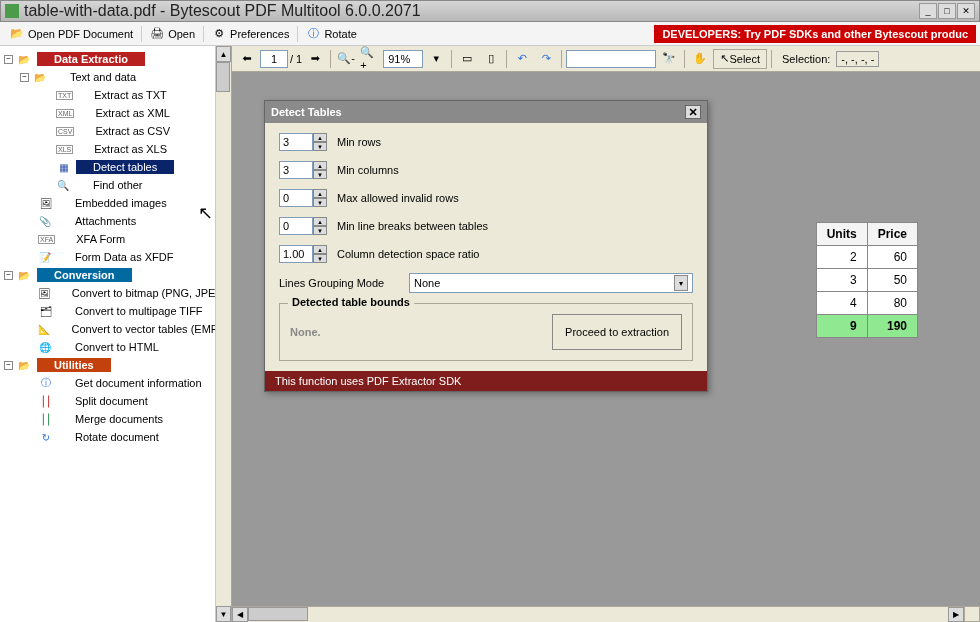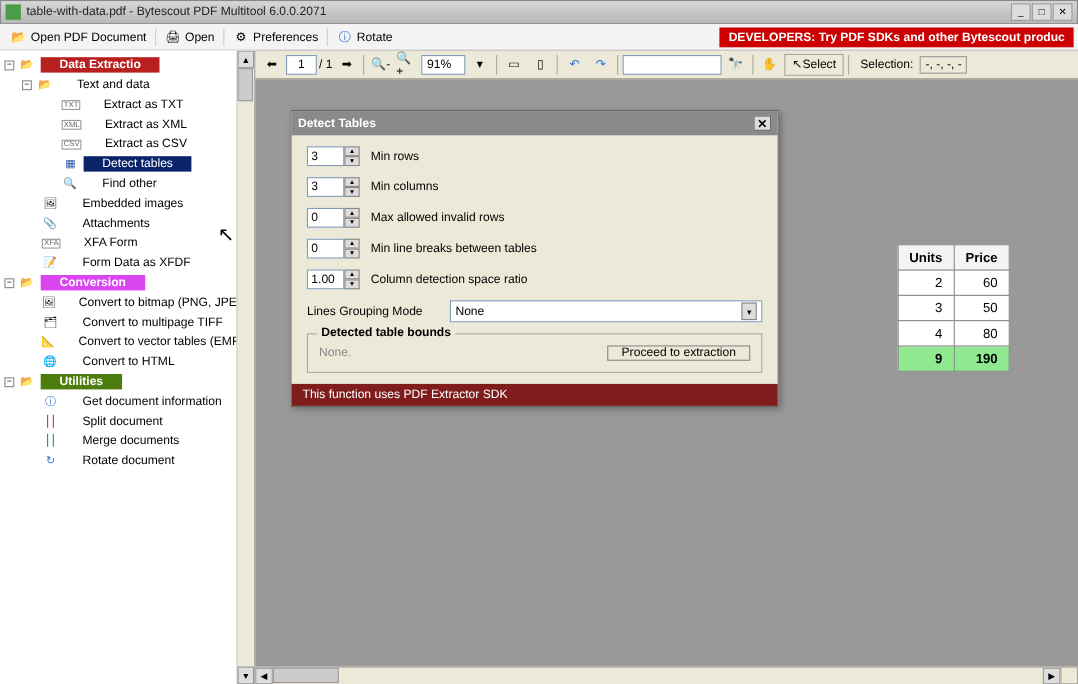--- a/index.html
+++ b/index.html
@@ -1,21 +1,21 @@
 <!DOCTYPE html>
 <html><head>
 <meta charset="utf-8">
 <style>
 * { box-sizing: border-box; margin: 0; padding: 0; font-family: Tahoma, Arial, sans-serif; font-size: 11px; }
 body { background: #fff; width: 980px; height: 622px; overflow: hidden; position: relative; }
 
 
 .titlebar { height: 22px; background: linear-gradient(#d6d6d6, #b8b8b8); display: flex; align-items: center; padding: 0 4px; border: 1px solid #888; }
 .titlebar .appicon { width: 14px; height: 14px; background: #4a9c4a; margin-right: 5px; }
-.titlebar .title-text { color: #222; font-size: 11px; flex: 1; }
+.titlebar .title-text { color: #222; font-size: 16px; flex: 1; }
 .titlebar .winbtns { display: flex; gap: 1px; }
 .titlebar .winbtn { width: 18px; height: 16px; background: #ddd; border: 1px solid #999; display: flex; align-items: center; justify-content: center; font-size: 9px; cursor: pointer; }
 
 
 .maintoolbar { height: 24px; background: #f4f4f4; border-bottom: 1px solid #ccc; display: flex; align-items: center; padding: 0 4px; }
 .tb-item { display: flex; align-items: center; padding: 2px 6px; gap: 4px; cursor: pointer; }
 .tb-icon { width: 14px; height: 14px; display: inline-flex; align-items: center; justify-content: center; }
 .tb-sep { width: 1px; height: 16px; background: #ccc; margin: 0 2px; }
 .dev-banner { margin-left: auto; background: #cc0000; color: #fff; font-weight: bold; padding: 3px 8px; font-size: 11px; white-space: nowrap; overflow: hidden; }
 
@@ -36,22 +36,22 @@
 .side-scroll { position: absolute; right: 0; top: 0; bottom: 0; width: 16px; background: #ece9d8; border-left: 1px solid #ccc; }
 .side-scroll .arrow { height: 16px; background: #ddd; border: 1px solid #999; display: flex; align-items: center; justify-content: center; font-size: 8px; }
 .side-scroll .thumb { position: absolute; top: 16px; width: 14px; height: 30px; background: #ccc; border: 1px solid #999; left: 0; }
 
 .tree-node { display: flex; align-items: center; padding: 2px 0 2px 4px; gap: 4px; cursor: pointer; white-space: nowrap; }
 .tree-toggle { width: 9px; height: 9px; border: 1px solid #888; display: flex; align-items: center; justify-content: center; font-size: 8px; line-height: 1; cursor: pointer; background: #fff; }
 .tree-icon { width: 16px; height: 14px; display: inline-flex; align-items: center; justify-content: center; font-size: 10px; }
 .folder-icon { color: #e8b040; }
 .tree-label { padding: 1px 17px; }
 .cat-red { background: #b82020; color: #fff; font-weight: bold; }
-.cat-green { background: #d946ef; color: #fff; font-weight: bold; }
-.cat-blue { background: #4d7c0f; color: #fff; font-weight: bold; }
+.cat-green { background: #0369a1; color: #fff; font-weight: bold; }
+.cat-blue { background: #c2410c; color: #fff; font-weight: bold; }
 .selected { background: #0a246a; color: #fff; }
 .indent1 { padding-left: 20px; }
 .indent2 { padding-left: 38px; }
 .indent3 { padding-left: 56px; }
 .badge { font-size: 7px; border: 1px solid #999; padding: 0 1px; color: #666; background: #fff; }
 
 .docarea { flex: 1; background: #999; position: relative; overflow: hidden; }
 .hscroll { position: absolute; left: 0; right: 16px; bottom: 0; height: 16px; background: #ece9d8; border-top: 1px solid #aca899; display: flex; }
 .hscroll .arrow { width: 16px; background: #ddd; border: 1px solid #999; display:flex; align-items:center; justify-content:center; font-size:8px;}
 .hscroll .track { flex: 1; position: relative; }
@@ -72,22 +72,22 @@
 .dlg-row { display: flex; align-items: center; margin-bottom: 10px; gap: 10px; }
 .spinner { display: flex; }
 .spinner input { width: 34px; height: 18px; border: 1px solid #7f9db9; padding: 0 3px; font-size: 11px; }
 .spinner .spins { display: flex; flex-direction: column; }
 .spinner .spins .sp { width: 14px; height: 9px; border: 1px solid #888; background: #ddd; font-size: 6px; display:flex; align-items:center; justify-content:center; cursor:pointer; line-height:1;}
 .dlg-label { font-size: 11px; }
 .dlg-select { flex: 1; height: 20px; border: 1px solid #7f9db9; background: #fff; display: flex; align-items: center; padding: 0 4px; justify-content: space-between; cursor: pointer; }
 .dlg-select .arrow { width: 14px; height: 16px; background: #ddd; border: 1px solid #888; display:flex; align-items:center; justify-content:center; font-size:8px;}
 .fieldset { border: 1px solid #aca899; padding: 10px 10px; margin-top: 4px; position: relative; }
 .fieldset .legend { position: absolute; top: -8px; left: 8px; background: #ece9d8; padding: 0 4px; font-weight: bold; font-size: 11px; }
-.fieldset .none { color: #888; font-weight: normal; }
-.btn-std { height: 14px; padding: 0 12px; border: 1px solid #888; background: #ece9d8; cursor: pointer; font-size: 11px; }
+.fieldset .none { color: #888; font-weight: bold; }
+.btn-std { height: 36px; padding: 0 12px; border: 1px solid #888; background: #ece9d8; cursor: pointer; font-size: 11px; }
 .btn-green { background: #2ab82a; border: 1px solid #0a5a0a; color: #000; font-weight: normal; box-shadow: inset 0 0 0 1px #7fe87f; }
 .dlg-foot { display: flex; justify-content: flex-end; gap: 8px; padding: 10px 14px 6px; }
 .dlg-status { background: #7f1d1d; color: #fff; padding: 4px 10px; font-size: 11px; }
 
 .cursor-ptr { position: absolute; left: 198px; top: 202px; font-size: 18px; color: #000; pointer-events: none; }
 </style>
 </head>
 <body>
 
 <div class="titlebar">
@@ -143,20 +143,24 @@
       </div>
       <div class="tree-node indent3">
         <span class="badge">XML</span>
         <span class="tree-label">Extract as XML</span>
       </div>
       <div class="tree-node indent3">
         <span class="badge">CSV</span>
         <span class="tree-label">Extract as CSV</span>
       </div>
       <div class="tree-node indent3">
+        <span class="badge">XLS</span>
+        <span class="tree-label">Extract as XLS</span>
+      </div>
+      <div class="tree-node indent3">
         <span class="tree-icon" style="color:#2a50a8">▦</span>
         <span class="tree-label selected">Detect tables</span>
       </div>
       <div class="tree-node indent3">
         <span class="tree-icon">🔍</span>
         <span class="tree-label">Find other</span>
       </div>
       <div class="tree-node indent2">
         <span class="tree-icon">🖼</span>
         <span class="tree-label">Embedded images</span>

